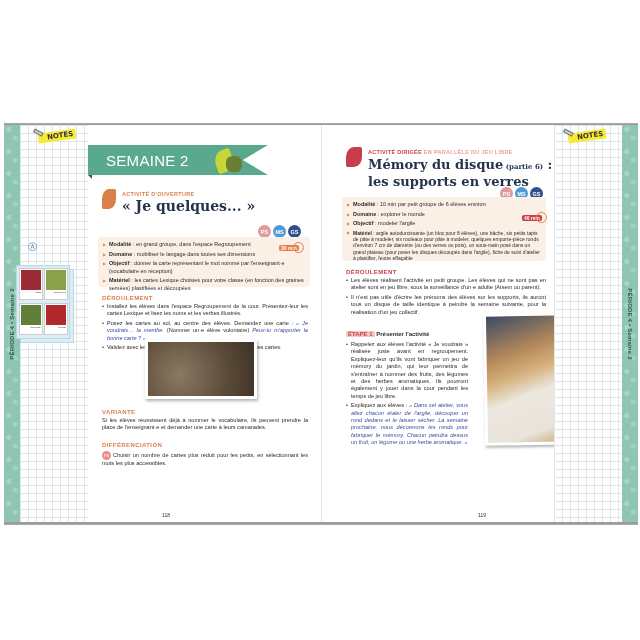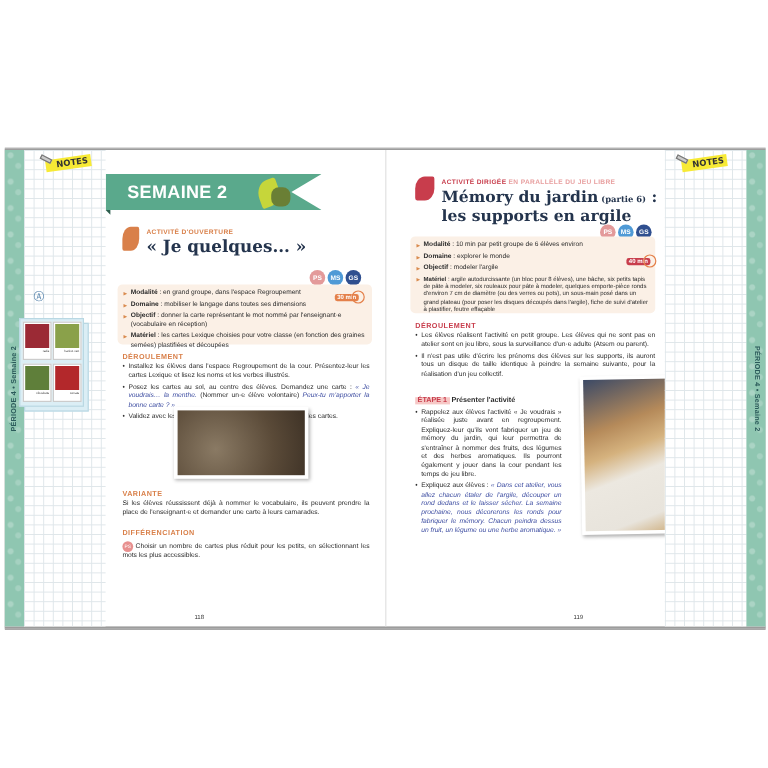--- a/index.html
+++ b/index.html
@@ -32,21 +32,21 @@
   .grid.left .notes { left: 18px; }
   .grid.right .notes { left: 14px; }
 
   
   .page-left { position: absolute; left: 84px; top: 0; width: 233px; height: 100%; }
   .page-right { position: absolute; left: 318px; top: 0; width: 232px; height: 100%; }
 
   .banner { position: absolute; left: 0; top: 20px; width: 180px; height: 30px; background: #5aa98c;
     clip-path: polygon(0 0, 100% 0, 86% 50%, 100% 100%, 0 100%); }
   .banner-fold { position: absolute; left: 0; top: 50px; width: 0; height: 0; border-top: 4px solid #2d5f4e; border-left: 4px solid transparent; }
-  .banner-text { position: absolute; left: 18px; top: 27px; color: #fff; font-weight: bold; font-size: 15px; letter-spacing: .3px; }
+  .banner-text { position: absolute; left: 18px; top: 27px; color: #fff; font-weight: normal; font-size: 15px; letter-spacing: .3px; }
   .leaf1 { position: absolute; left: 127px; top: 25px; width: 18px; height: 22px; background: #c6d63a; border-radius: 60% 10% 60% 10%; transform: rotate(-20deg); }
   .leaf2 { position: absolute; left: 138px; top: 31px; width: 16px; height: 16px; background: #6a7f35; border-radius: 40%; }
 
   .act-icon { position: absolute; width: 14px; height: 20px; border-radius: 50% 10% 50% 10%; }
   .act-kicker { position: absolute; font-size: 5.5px; font-weight: bold; letter-spacing: .3px; }
   .act-title { position: absolute; font-family: "DejaVu Serif", serif; font-weight: bold; color: #24344d; }
 
   .level-badges { position: absolute; display: flex; gap: 2px; }
   .lvl { width: 13px; height: 13px; border-radius: 50%; color: #fff; font-size: 5.5px; font-weight: bold; display: flex; align-items: center; justify-content: center; }
 
@@ -155,22 +155,22 @@
       </div>
   </div>
   <div class="lex-icon" style="left:24px; top:116px;">Ⓐ</div>
 
   <div class="spine"></div>
 
   <div class="page-right">
     <div class="act-icon" style="left:24px; top:22px; background:#c83d4c; width:16px; height:20px;"></div>
     <div class="act-kicker" style="left:46px; top:24px;"><span style="color:#c83d4c;">ACTIVITÉ DIRIGÉE</span><span style="color:#e8a0a0;"> EN PARALLÈLE DU JEU LIBRE</span></div>
     <div class="act-title" style="left:46px; top:32px; font-size:13px; line-height:15px;">
-      <span>Mémory du jardin</span><span style="font-size:7px;"> (partie 6)</span><span> :</span><br>
-      <span>les supports en argile</span>
+      <span>Mémory du disque</span><span style="font-size:7px;"> (partie 6)</span><span> :</span><br>
+      <span>les supports en verres</span>
     </div>
 
     <div class="level-badges" style="left:178px; top:62px;">
       <div class="lvl" style="background:#e39a9a;">PS</div>
       <div class="lvl" style="background:#4f9ad6;">MS</div>
       <div class="lvl" style="background:#2f4f8f;">GS</div>
     </div>
 
     <div class="info-box" style="left:20px; top:72px; width:204px; height:64px;">
       <div class="info-line"><b>Modalité</b><span> : 10 min par petit groupe de 6 élèves environ</span></div>

